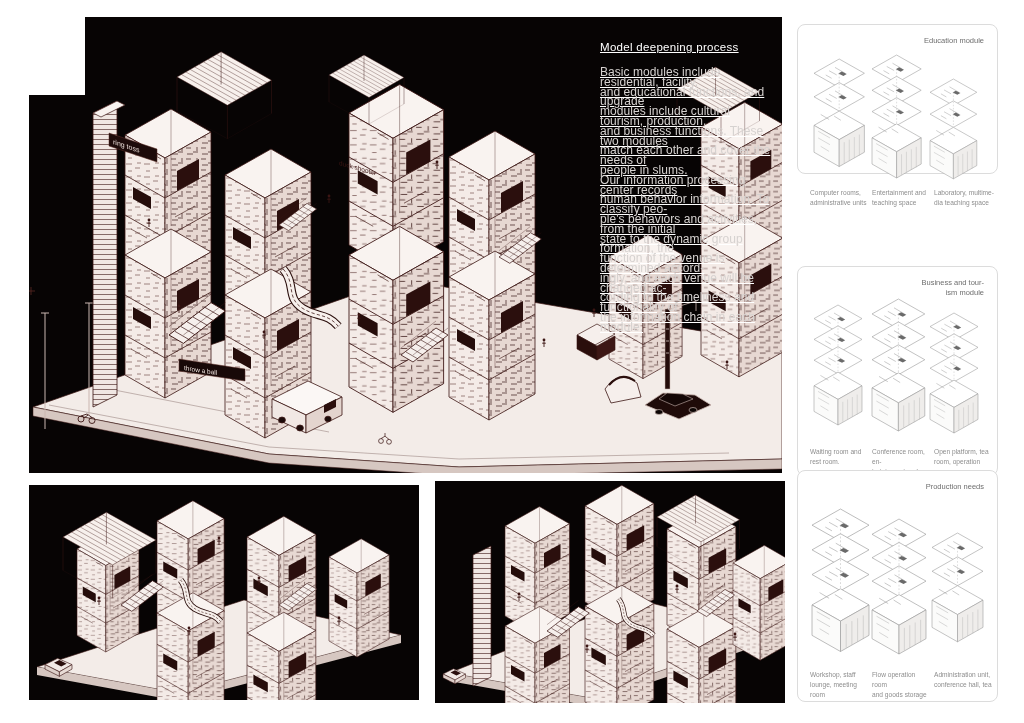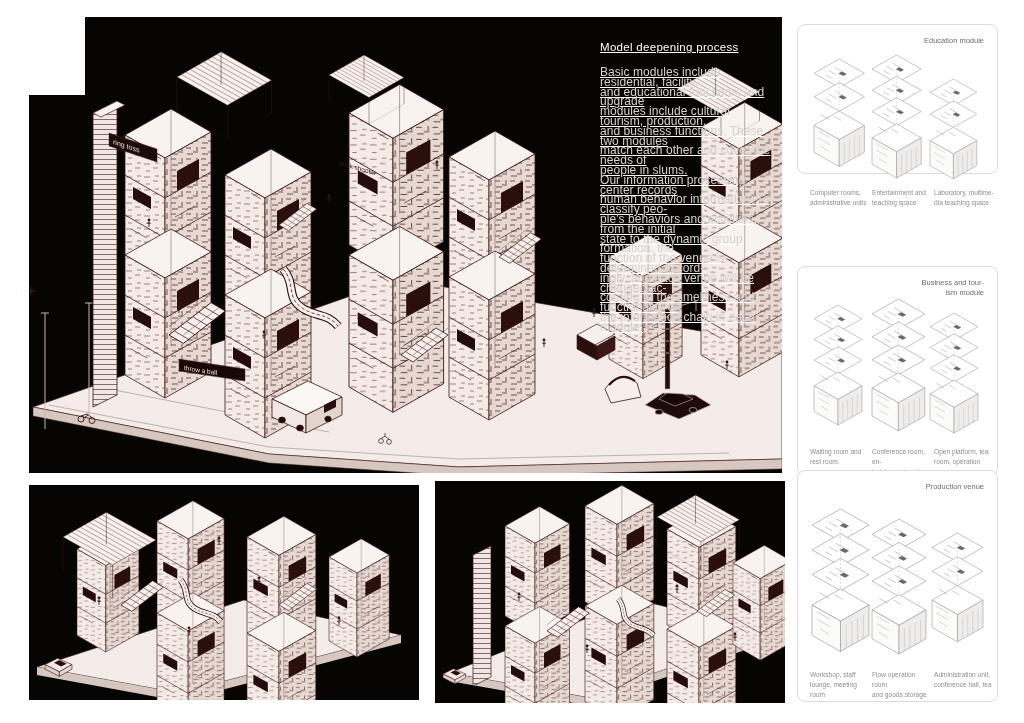--- a/index.html
+++ b/index.html
@@ -338,21 +338,21 @@
     <div class="caption cap-0">Waiting room and
 rest room.</div>
     <div class="caption cap-1">Conference room, en-
 tertainment and office</div>
     <div class="caption cap-2">Open platform, tea
 room, operation</div>
   </div>
 </div>
 
 <div id="card-production" class="abs card">
-  <div class="card-title">Production venue</div>
+  <div class="card-title">Production needs</div>
   <svg class="card-art" style="top:34px" width="180" height="160" viewBox="0 0 180 160">
     <use href="#sym-explode3" transform="translate(4,4) scale(0.95)"></use>
     <use href="#sym-explode3" transform="translate(64,14) scale(0.9)"></use>
     <use href="#sym-explode2" transform="translate(124,28) scale(0.85)"></use>
   </svg>
   <div class="caption-row" style="top:199px">
     <div class="caption cap-0">Workshop, staff
 lounge, meeting room</div>
     <div class="caption cap-1">Flow operation room
 and goods storage</div>

